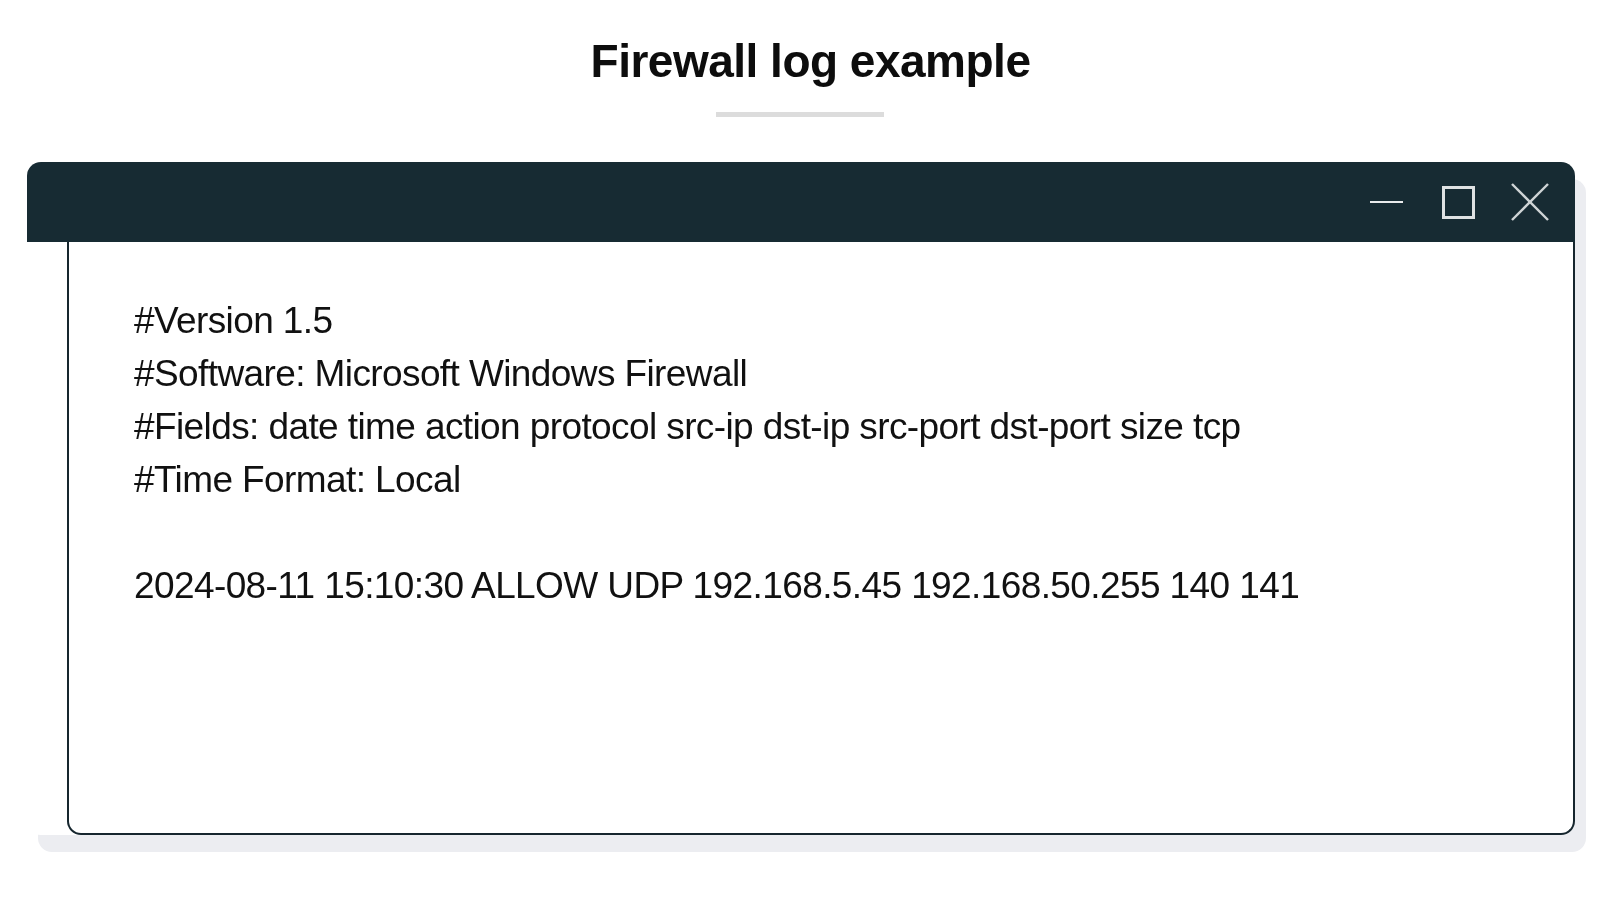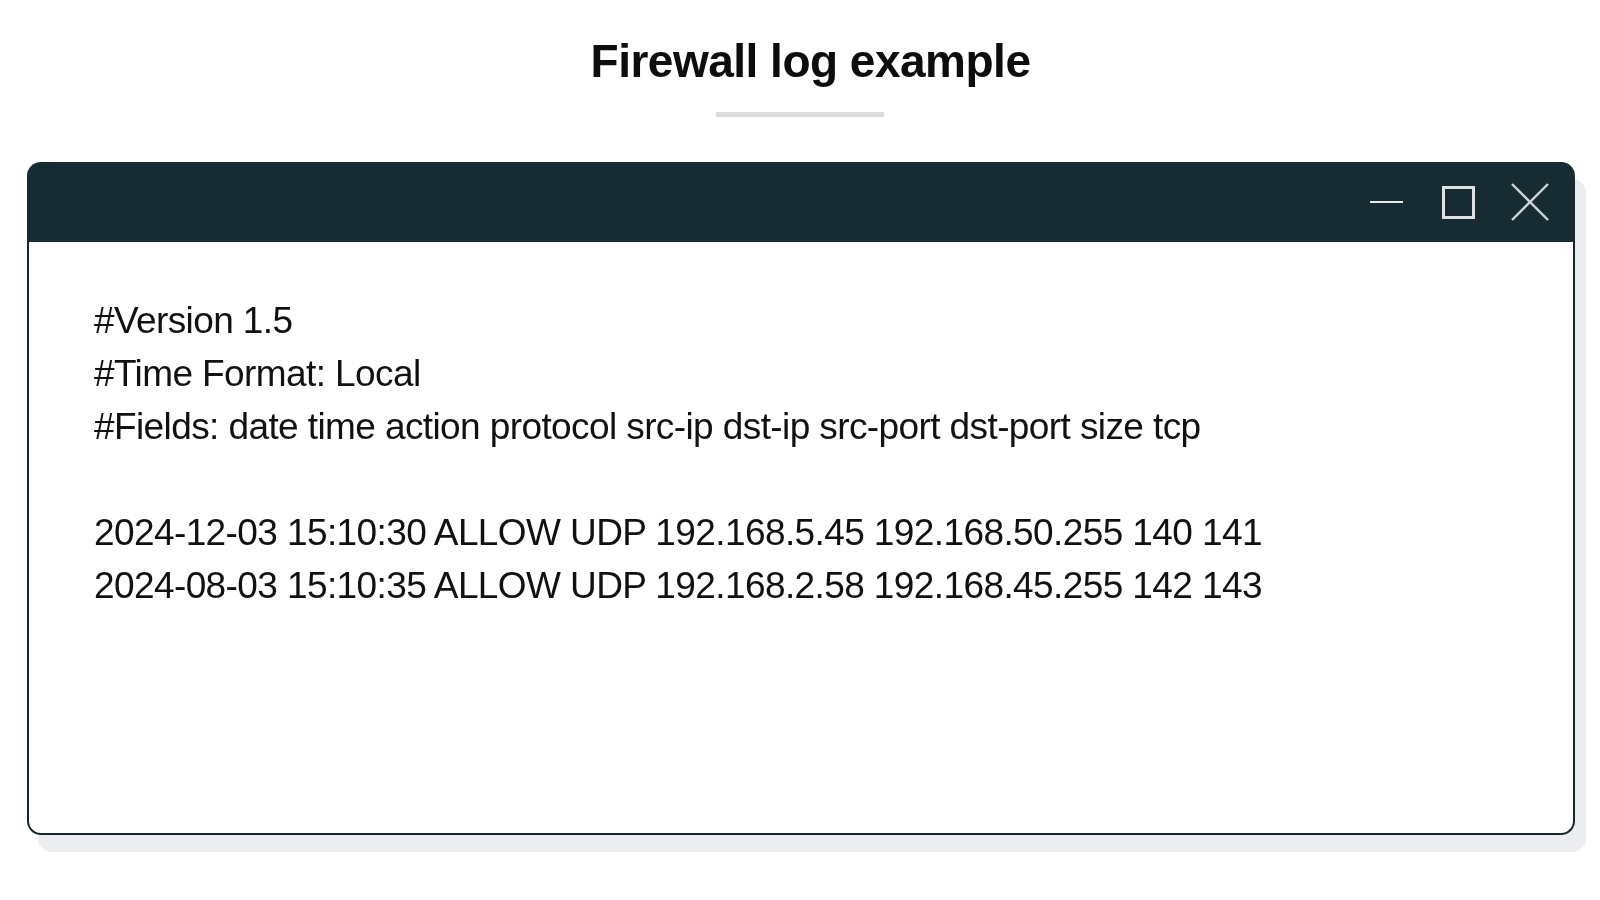--- a/index.html
+++ b/index.html
@@ -55,20 +55,21 @@
     background: transparent;
   }
   .close-glyph { width: 38px; height: 38px; display: block; }
   .window-body {
     background: #ffffff;
     height: 593px;
     border: 2px solid #16262e;
     border-top: none;
     border-radius: 0 0 14px 14px;
     padding: 52px 40px 12px 65px;
+    margin-left: 40px;
   }
   .log-line {
     font-size: 37px;
     line-height: 53px;
     color: #111111;
     letter-spacing: -0.6px;
     white-space: pre;
   }
   .log-gap { height: 53px; }
 </style>
@@ -88,19 +89,19 @@
     </div>
     <div class="win-btn">
       <svg class="close-glyph" viewBox="0 0 38 38">
         <line x1="1" y1="1" x2="37" y2="37" stroke="#cfd4d6" stroke-width="2.4"></line>
         <line x1="37" y1="1" x2="1" y2="37" stroke="#cfd4d6" stroke-width="2.4"></line>
       </svg>
     </div>
   </div>
   <div class="window-body">
     <div class="log-line">#Version 1.5</div>
+    <div class="log-line">#Software: Microsoft Windows Firewall</div>
+    <div class="log-line">#Fields: date time action protocol src-ip dst-ip src-port dst-port size tcp</div>
     <div class="log-line">#Time Format: Local</div>
-    <div class="log-line">#Fields: date time action protocol src-ip dst-ip src-port dst-port size tcp</div>
     <div class="log-gap"></div>
-    <div class="log-line">2024-12-03 15:10:30 ALLOW UDP 192.168.5.45 192.168.50.255 140 141</div>
-    <div class="log-line">2024-08-03 15:10:35 ALLOW UDP 192.168.2.58 192.168.45.255 142 143</div>
+    <div class="log-line">2024-08-11 15:10:30 ALLOW UDP 192.168.5.45 192.168.50.255 140 141</div>
   </div>
 </div>
 
 </body></html>

